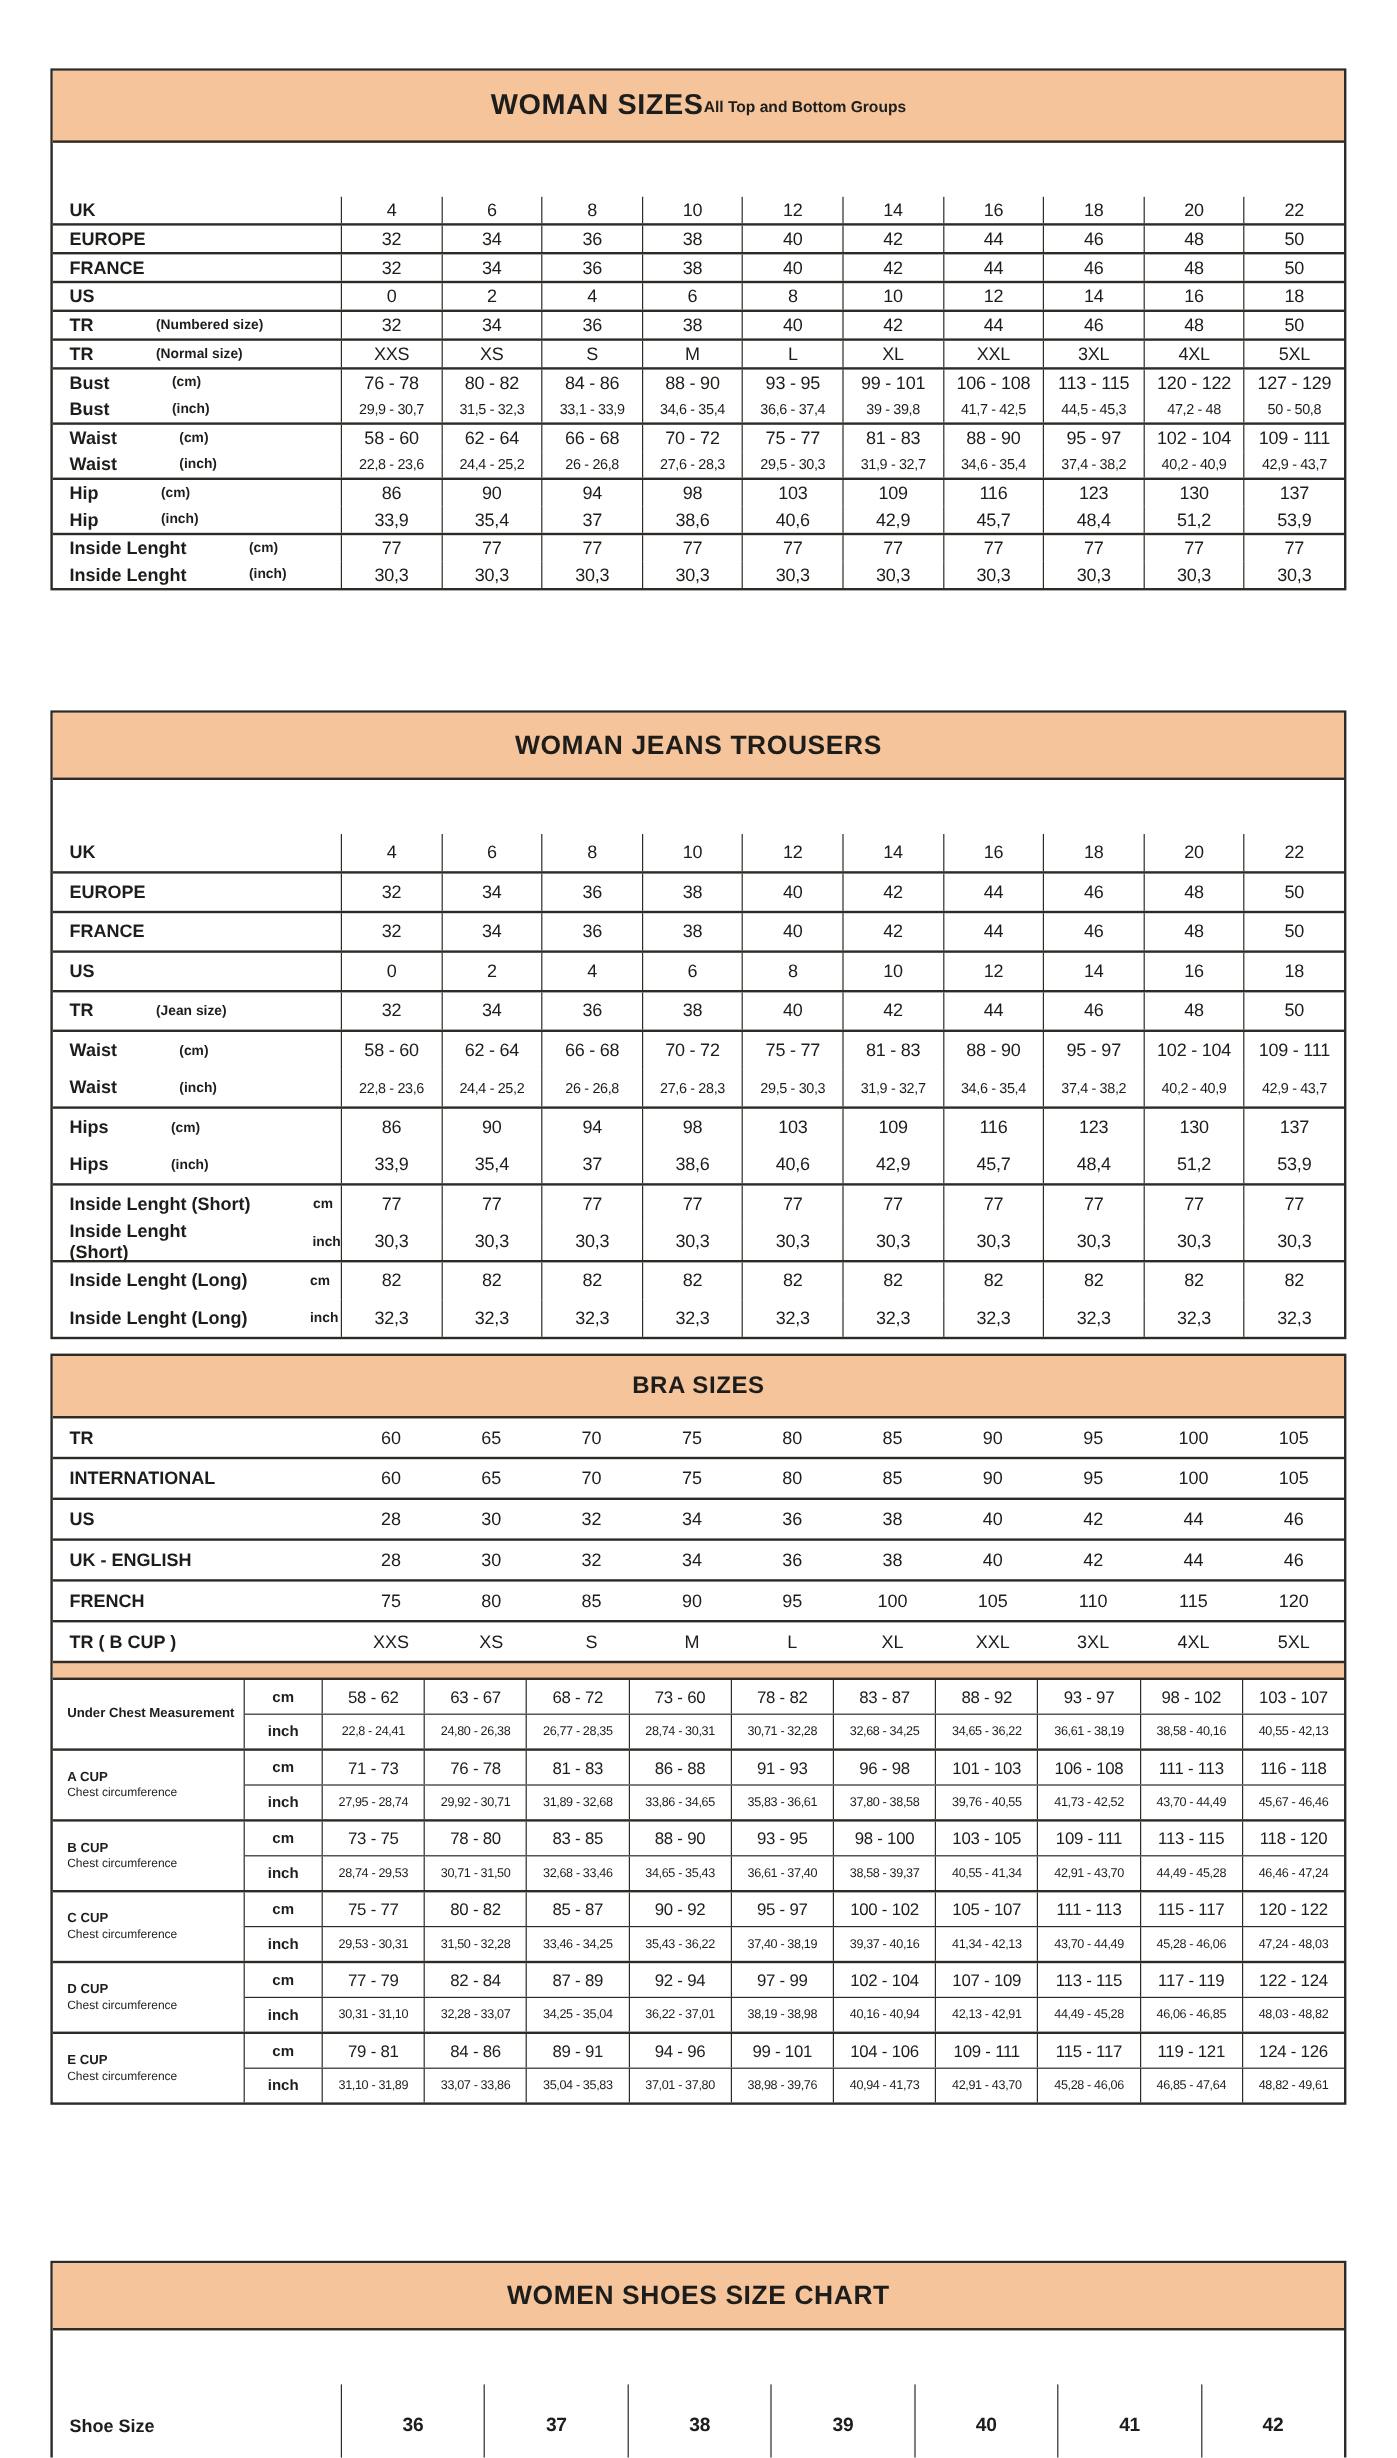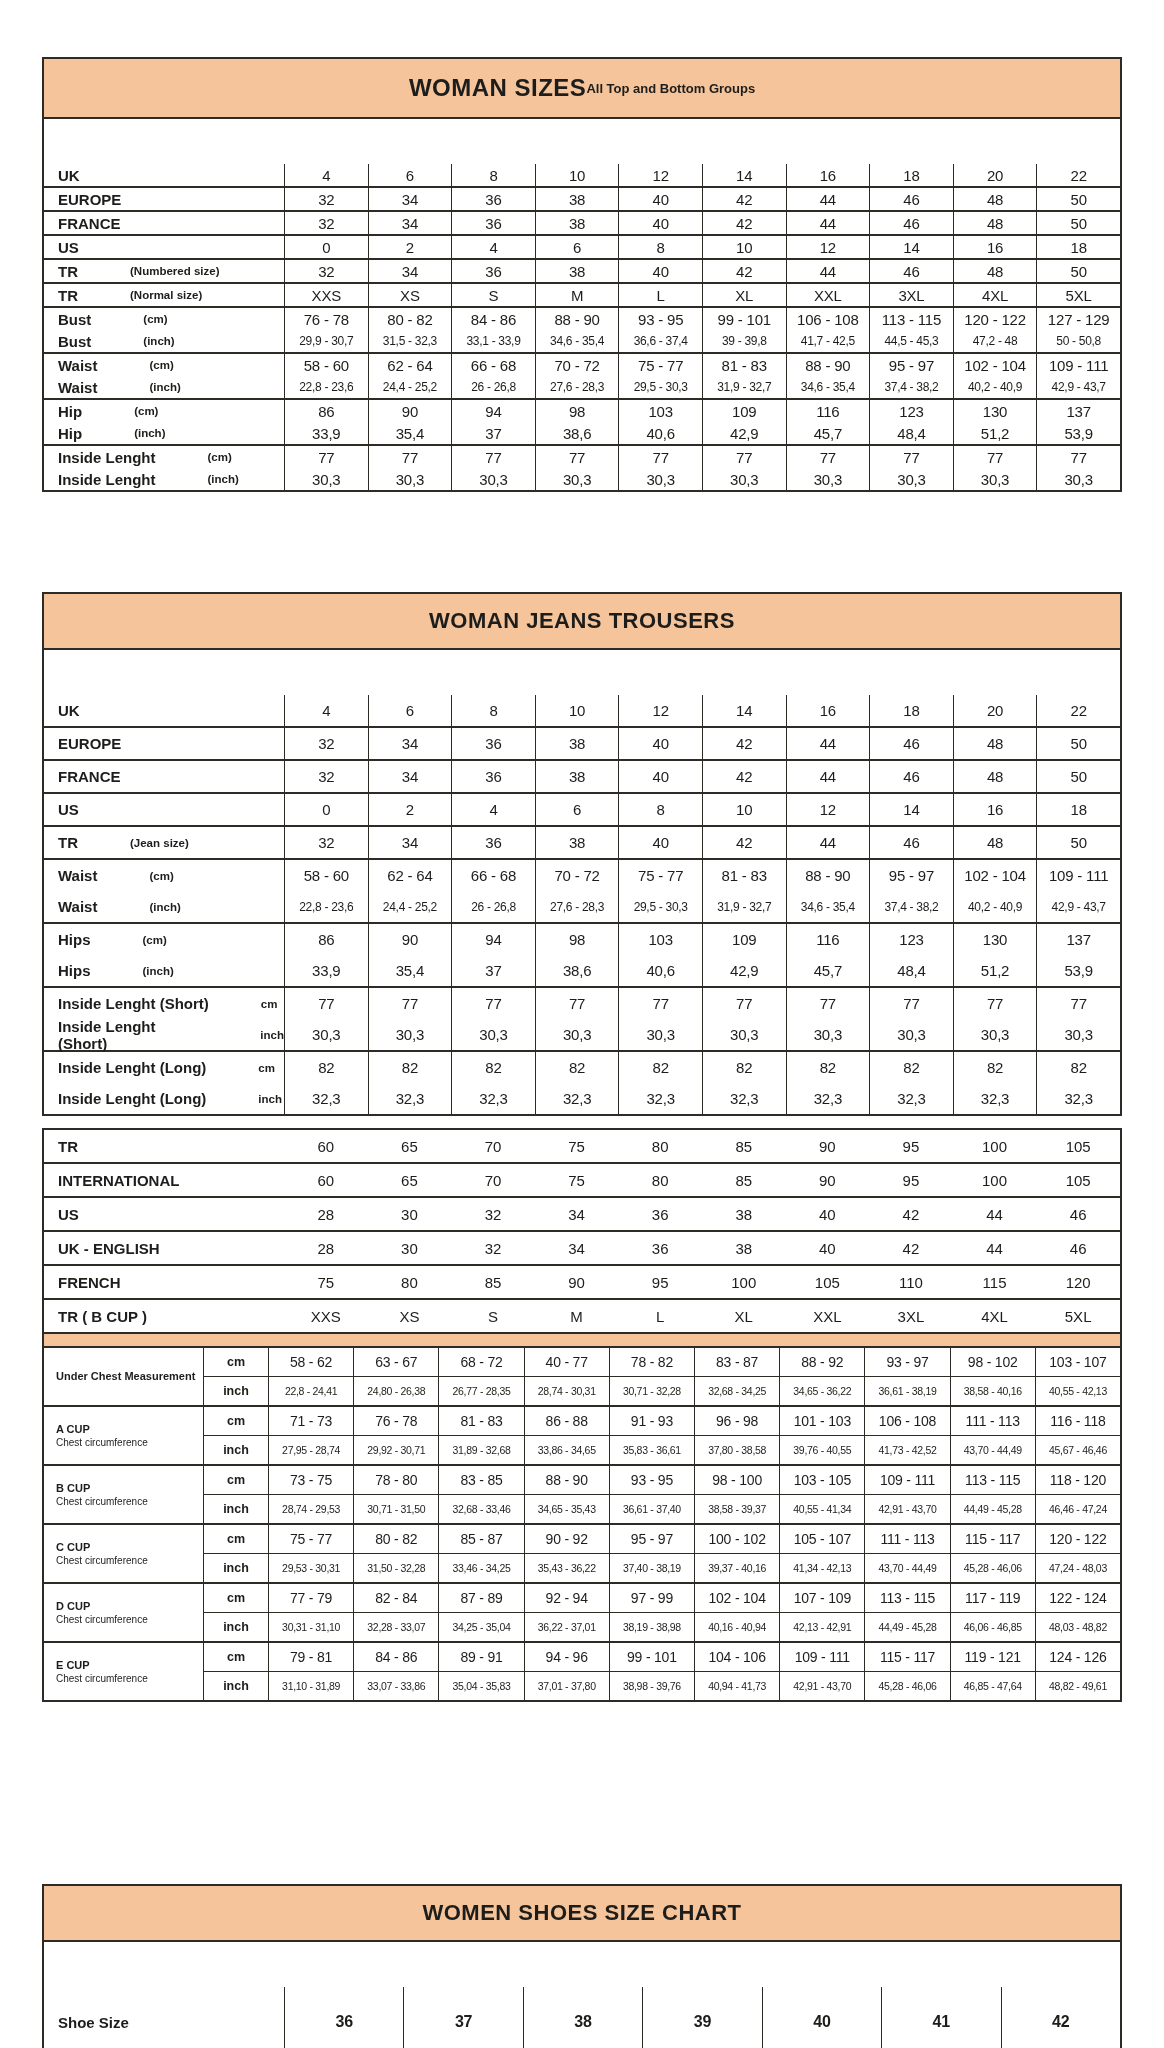--- a/index.html
+++ b/index.html
@@ -528,20 +528,23 @@
           <div class="cell val">32,3</div>
           <div class="cell val">32,3</div>
           <div class="cell val">32,3</div>
           <div class="cell val">32,3</div>
         </div>
       </div>
     </div>
 </div>
 
 <div class="tbl" id="t3" style="top:1128px;">
+  <div class="hdr">
+    <div class="title">BRA SIZES</div>
+  </div>
   <div class="sbody">
       <div class="srow">
         <div class="slab">TR</div>
         <div class="sval">60</div>
         <div class="sval">65</div>
         <div class="sval">70</div>
         <div class="sval">75</div>
         <div class="sval">80</div>
         <div class="sval">85</div>
         <div class="sval">90</div>
@@ -620,21 +623,21 @@
       <div class="ug">
         <div class="glab">
           <div class="g1">Under Chest Measurement</div>
         </div>
         <div class="grows">
           <div class="urow">
             <div class="unit">cm</div>
             <div class="uval">58 - 62</div>
             <div class="uval">63 - 67</div>
             <div class="uval">68 - 72</div>
-            <div class="uval">40 - 77</div>
+            <div class="uval">73 - 60</div>
             <div class="uval">78 - 82</div>
             <div class="uval">83 - 87</div>
             <div class="uval">88 - 92</div>
             <div class="uval">93 - 97</div>
             <div class="uval">98 - 102</div>
             <div class="uval">103 - 107</div>
           </div>
           <div class="urow">
             <div class="unit">inch</div>
             <div class="uval sm">22,8 - 24,41</div>

